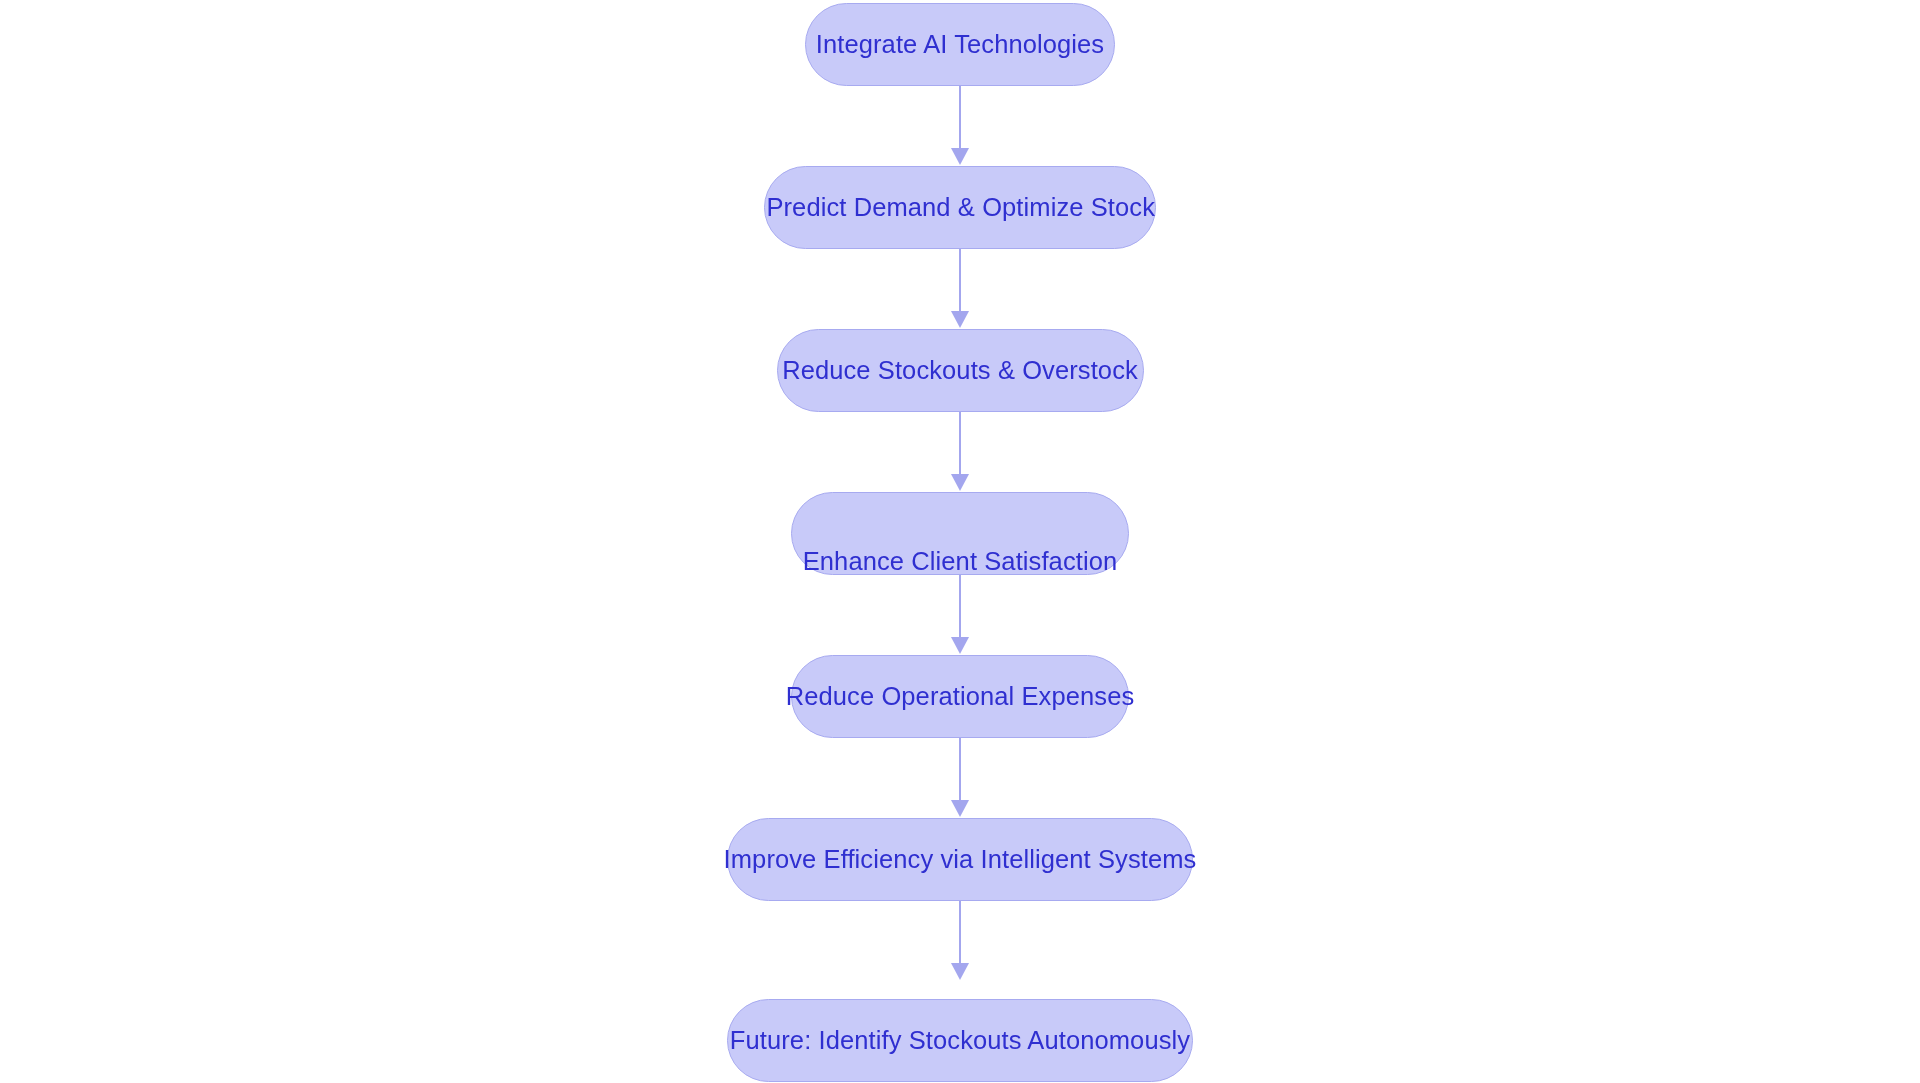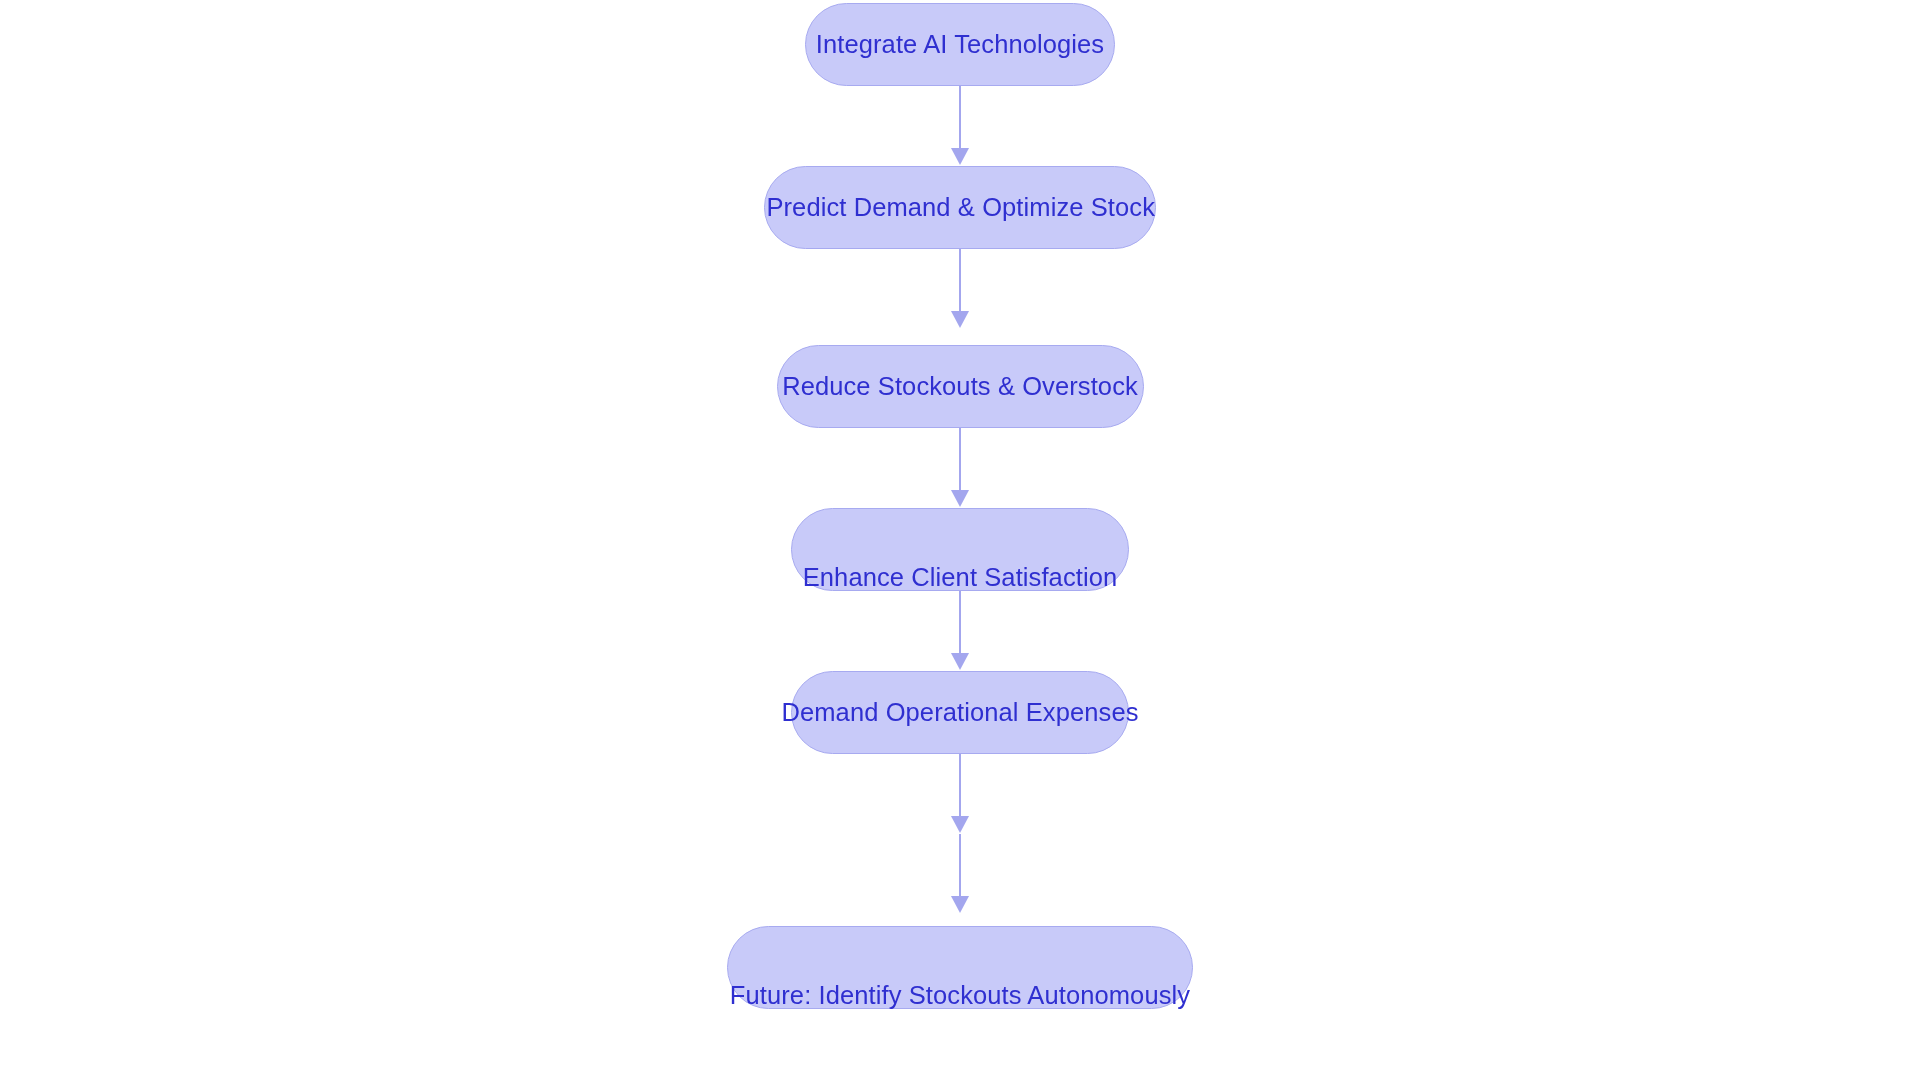--- a/index.html
+++ b/index.html
@@ -61,25 +61,25 @@
   .node-w-1 { width: 392px; justify-content: flex-end; }
   .node-w-2 { width: 367px; }
   .node-w-3 { width: 338px; }
   .node-w-4 { width: 338px; }
   .node-w-5 { width: 466px; }
   .node-w-6 { width: 466px; }
 
   
   .node-t-0 { margin-top: 3px; }
   .node-t-1 { margin-top: 0px; }
-  .node-t-2 { margin-top: 16px; }
+  .node-t-2 { margin-top: 0px; }
   .node-t-3 { margin-top: 0px; align-items: flex-end; }
   .node-t-4 { margin-top: 0px; }
   .node-t-5 { margin-top: 0px; }
-  .node-t-6 { margin-top: 12px; align-items: flex-end; }
+  .node-t-6 { margin-top: 18px; }
 
   .flow-connector {
     position: relative;
     width: 24px;
     height: 80px;
     flex: 0 0 auto;
     z-index: 1;
   }
 
   .connector-line {
@@ -140,28 +140,31 @@
     <div class="flow-node node-w-3 node-t-3">
       <span class="flow-node-label">Enhance Client Satisfaction</span>
     </div>
 
     <div class="flow-connector">
       <div class="connector-line"></div>
       <div class="connector-head"></div>
     </div>
 
     <div class="flow-node node-w-4 node-t-4">
-      <span class="flow-node-label">Demand Operational Expenses</span>
+      <span class="flow-node-label">Reduce Operational Expenses</span>
     </div>
 
     <div class="flow-connector">
       <div class="connector-line"></div>
       <div class="connector-head"></div>
     </div>
 
+    <div class="flow-node node-w-5 node-t-5">
+      <span class="flow-node-label">Improve Efficiency via Intelligent Systems</span>
+    </div>
 
     <div class="flow-connector">
       <div class="connector-line"></div>
       <div class="connector-head"></div>
     </div>
 
     <div class="flow-node node-w-6 node-t-6">
       <span class="flow-node-label">Future: Identify Stockouts Autonomously</span>
     </div>
 

